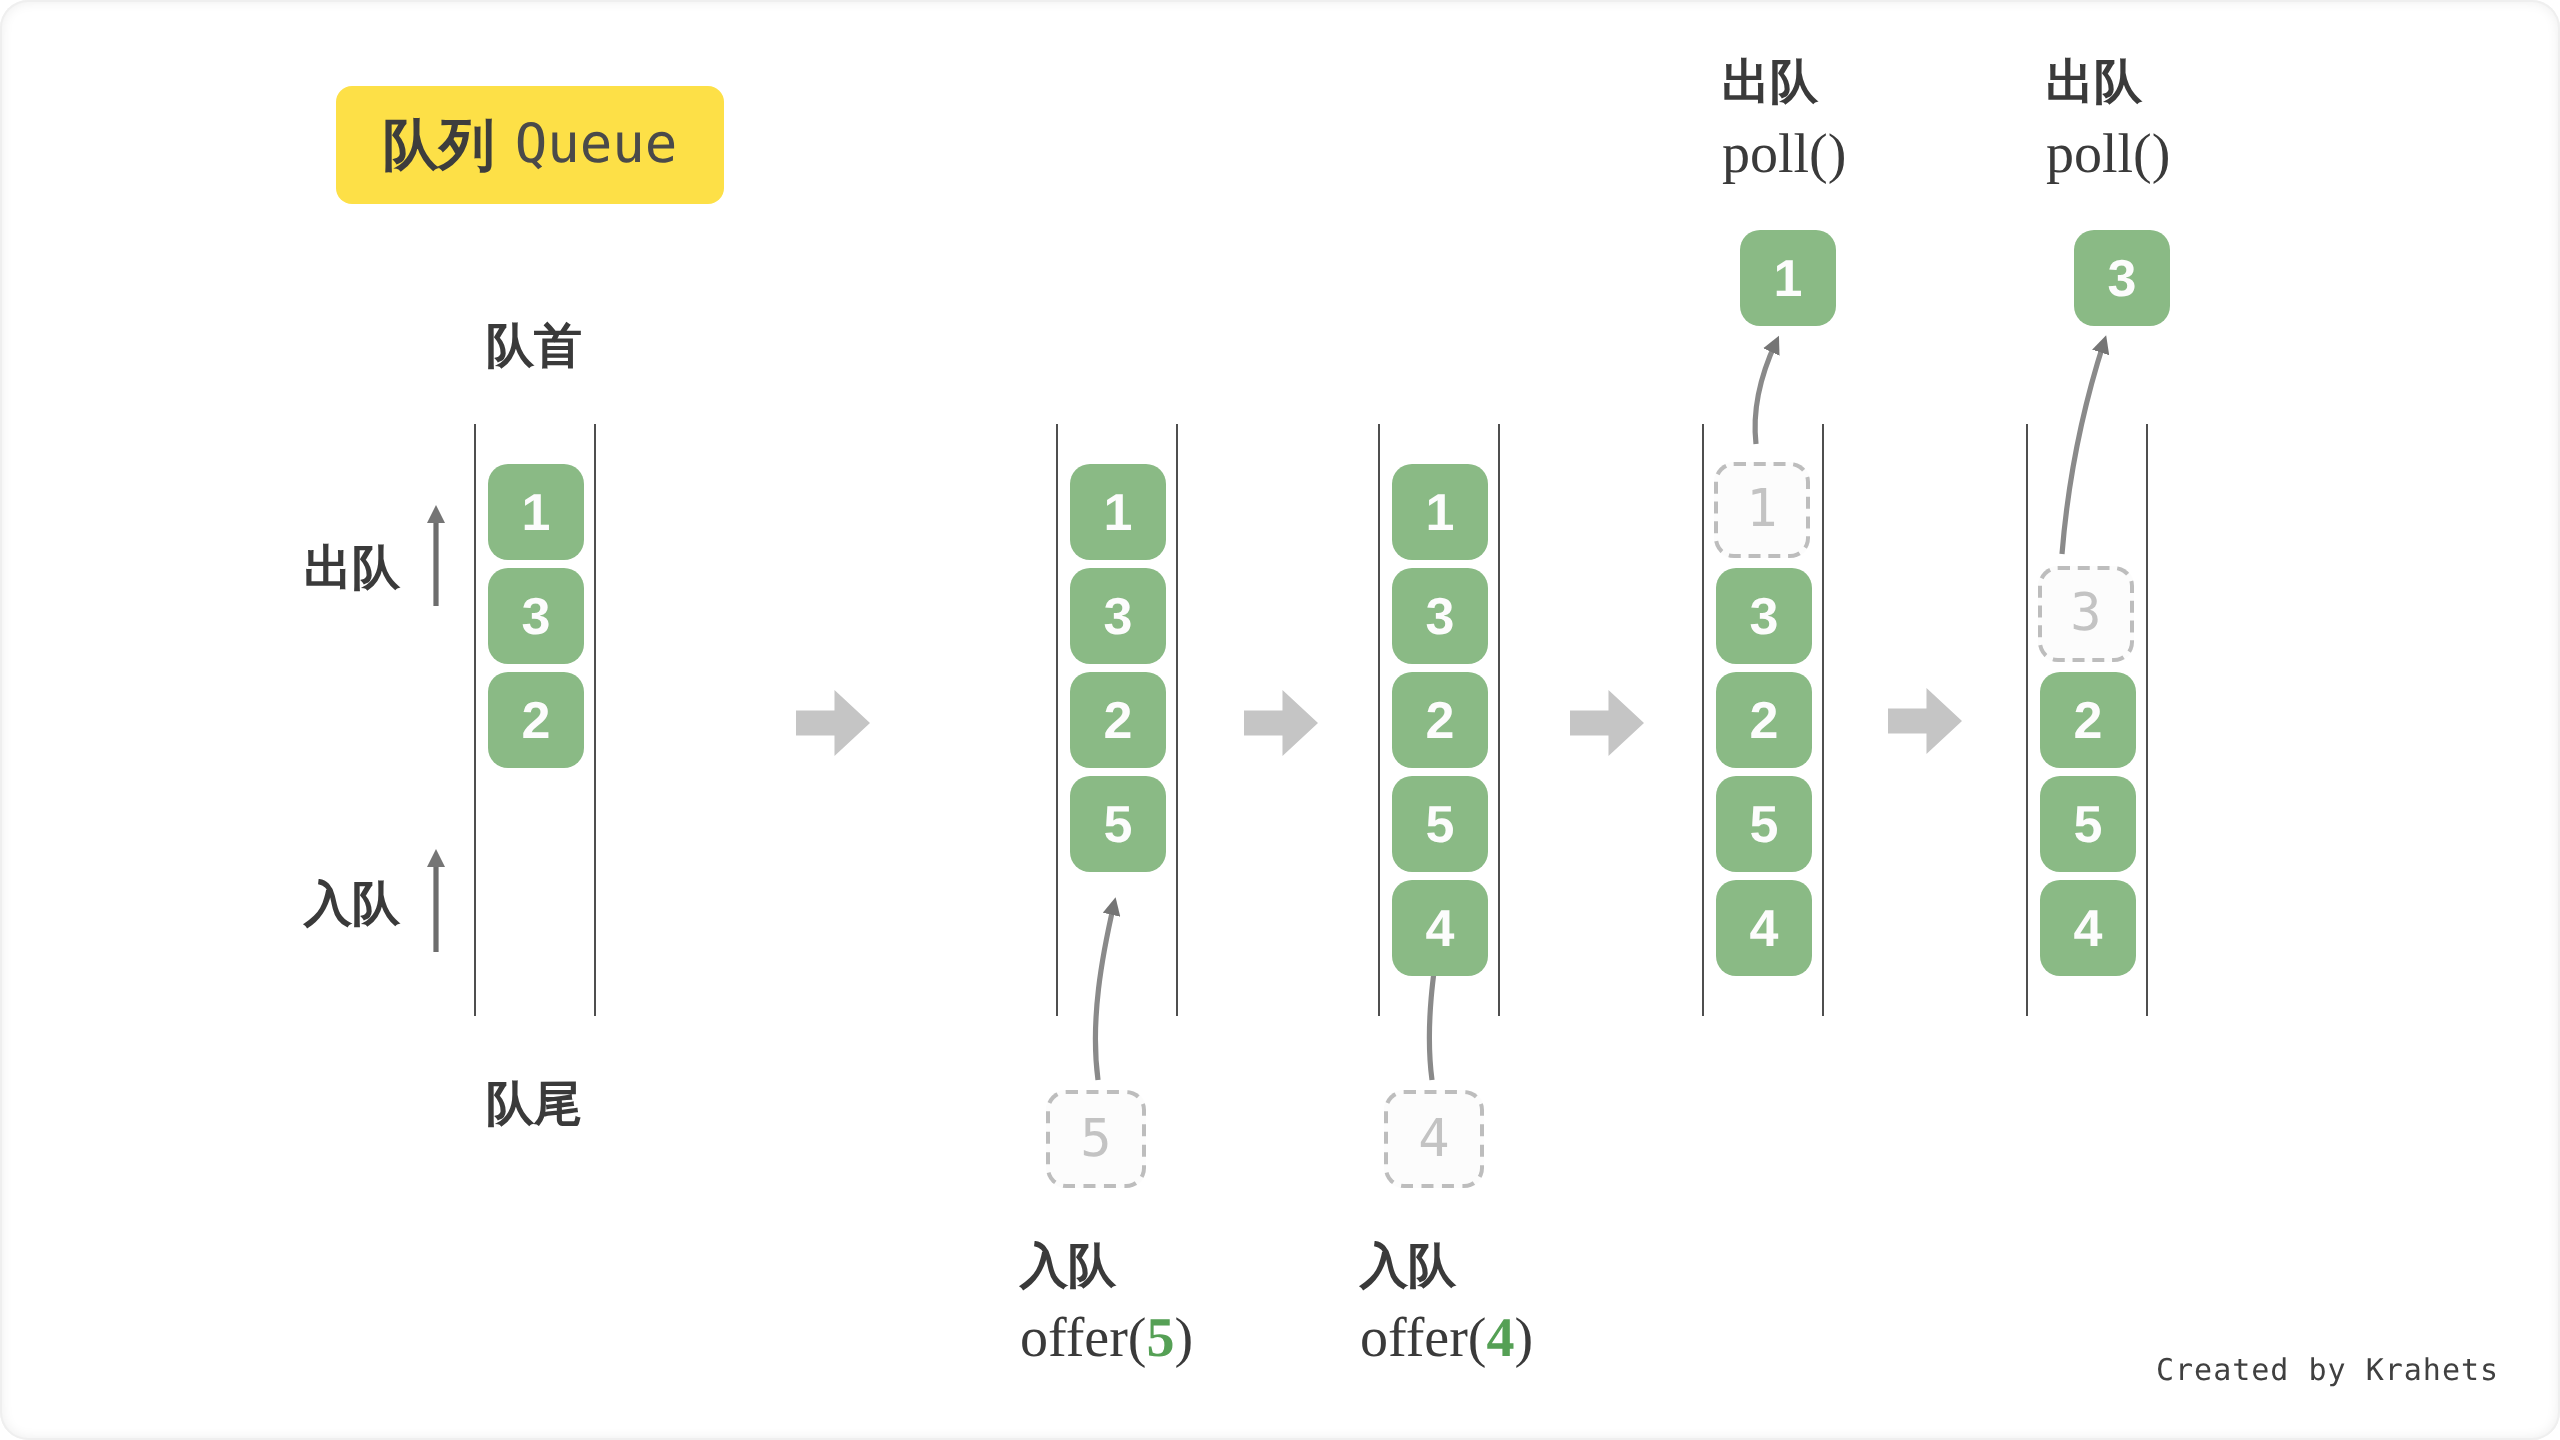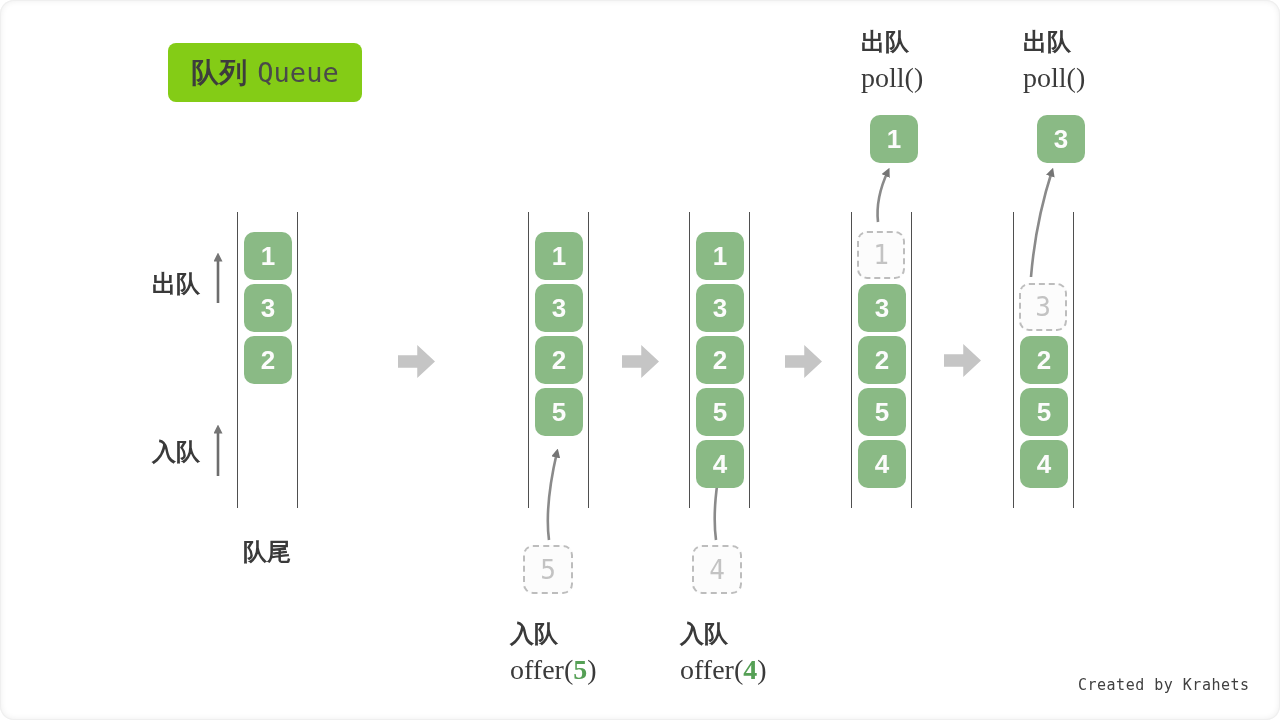--- a/index.html
+++ b/index.html
@@ -7,21 +7,21 @@
     position:relative;width:1280px;height:720px;background:#ffffff;
     border-radius:14px;
     box-shadow: inset 0 0 0 1px #efefef, inset 0 0 7px rgba(0,0,0,0.09);
     overflow:hidden;
     font-family:"Liberation Sans","DejaVu Sans",sans-serif;
   }
 
   
   .badge{
     position:absolute;left:168px;top:43px;width:194px;height:59px;
-    background:#84cc16;border-radius:8px;
+    background:#fde047;border-radius:8px;
     display:flex;align-items:center;justify-content:center;gap:10px;
     color:#3d3d3d;white-space:nowrap;
   }
   .badge .zh{font-size:28px;font-weight:700;}
   .badge .en{font-size:27px;font-family:"DejaVu Sans Mono","Liberation Mono",monospace;color:#4a4a4a;}
 
   
   .side-label{
     position:absolute;font-size:24px;font-weight:700;color:#3a3a3a;white-space:nowrap;
   }
@@ -96,20 +96,21 @@
     <path d="M716,540 C712,510 718,478 722,452" stroke="#8a8a8a" stroke-width="2.6" fill="none" marker-end="url(#ah)"></path>
     <path d="M878,222 C876,204 881,186 888,171" stroke="#8a8a8a" stroke-width="2.6" fill="none" marker-end="url(#ah)"></path>
     <path d="M1031,277 C1034,240 1042,202 1052,171" stroke="#8a8a8a" stroke-width="2.6" fill="none" marker-end="url(#ah)"></path>
   </svg>
 
   <div class="badge">
     <span class="zh">队列</span>
     <span class="en">Queue</span>
   </div>
 
+  <div class="center-label" style="left:207px;top:157px;">队首</div>
   <div class="center-label" style="left:207px;top:536px;">队尾</div>
   <div class="side-label" style="left:152px;top:268px;">出队</div>
   <div class="side-label" style="left:152px;top:436px;">入队</div>
 
   <div class="channel" style="left:237px;"></div>
   <div class="channel" style="left:528px;"></div>
   <div class="channel" style="left:689px;"></div>
   <div class="channel" style="left:851px;"></div>
   <div class="channel" style="left:1013px;"></div>
 

